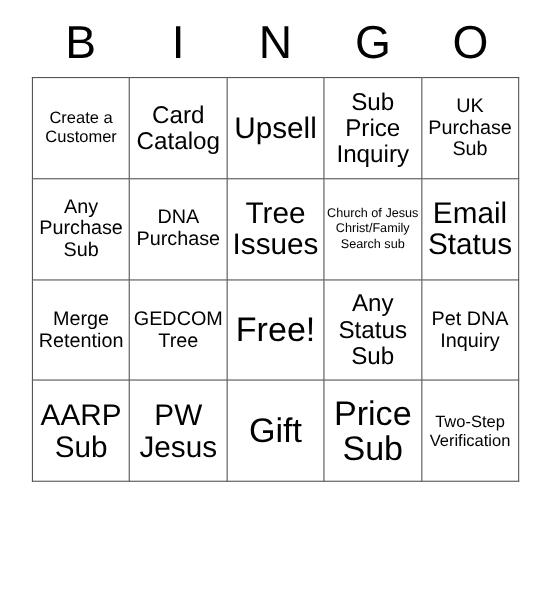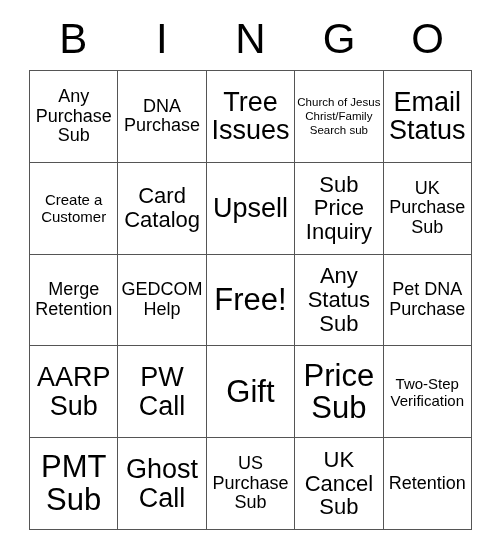--- a/index.html
+++ b/index.html
@@ -82,99 +82,82 @@
     <div class="header-letter">I</div>
     <div class="header-letter">N</div>
     <div class="header-letter">G</div>
     <div class="header-letter">O</div>
   </div>
 
   <table class="bingo-grid">
     <tbody>
       <tr>
         <td>
+            <span class="cell-text sz-s">Create a Customer</span>
+          </td>
+        <td>
+            <span class="cell-text sz-l">Card Catalog</span>
+          </td>
+        <td>
+            <span class="cell-text sz-xl">Upsell</span>
+          </td>
+        <td>
+            <span class="cell-text sz-l">Sub Price Inquiry</span>
+          </td>
+        <td>
+            <span class="cell-text sz-m">UK Purchase Sub</span>
+          </td>
+      </tr>
+      <tr>
+        <td>
             <span class="cell-text sz-m">Any Purchase Sub</span>
           </td>
         <td>
             <span class="cell-text sz-m">DNA Purchase</span>
           </td>
         <td>
             <span class="cell-text sz-xl">Tree Issues</span>
           </td>
         <td>
             <span class="cell-text sz-xs">Church of Jesus Christ/Family Search sub</span>
           </td>
         <td>
             <span class="cell-text sz-xl">Email Status</span>
           </td>
       </tr>
       <tr>
         <td>
-            <span class="cell-text sz-s">Create a Customer</span>
-          </td>
-        <td>
-            <span class="cell-text sz-l">Card Catalog</span>
-          </td>
-        <td>
-            <span class="cell-text sz-xl">Upsell</span>
-          </td>
-        <td>
-            <span class="cell-text sz-l">Sub Price Inquiry</span>
-          </td>
-        <td>
-            <span class="cell-text sz-m">UK Purchase Sub</span>
-          </td>
-      </tr>
-      <tr>
-        <td>
             <span class="cell-text sz-m">Merge Retention</span>
           </td>
         <td>
-            <span class="cell-text sz-m">GEDCOM Help</span>
+            <span class="cell-text sz-m">GEDCOM Tree</span>
           </td>
         <td>
             <span class="cell-text sz-xxl">Free!</span>
           </td>
         <td>
             <span class="cell-text sz-l">Any Status Sub</span>
           </td>
         <td>
-            <span class="cell-text sz-m">Pet DNA Purchase</span>
+            <span class="cell-text sz-m">Pet DNA Inquiry</span>
           </td>
       </tr>
       <tr>
         <td>
             <span class="cell-text sz-xl">AARP Sub</span>
           </td>
         <td>
-            <span class="cell-text sz-xl">PW Call</span>
+            <span class="cell-text sz-xl">PW Jesus</span>
           </td>
         <td>
             <span class="cell-text sz-xxl">Gift</span>
           </td>
         <td>
             <span class="cell-text sz-xxl">Price Sub</span>
           </td>
         <td>
             <span class="cell-text sz-s">Two-Step Verification</span>
           </td>
       </tr>
-      <tr>
-        <td>
-            <span class="cell-text sz-xxl">PMT Sub</span>
-          </td>
-        <td>
-            <span class="cell-text sz-xl">Ghost Call</span>
-          </td>
-        <td>
-            <span class="cell-text sz-m">US Purchase Sub</span>
-          </td>
-        <td>
-            <span class="cell-text sz-l">UK Cancel Sub</span>
-          </td>
-        <td>
-            <span class="cell-text sz-m">Retention</span>
-          </td>
-      </tr>
     </tbody>
   </table>
 
 </div>
 
 </body></html>

